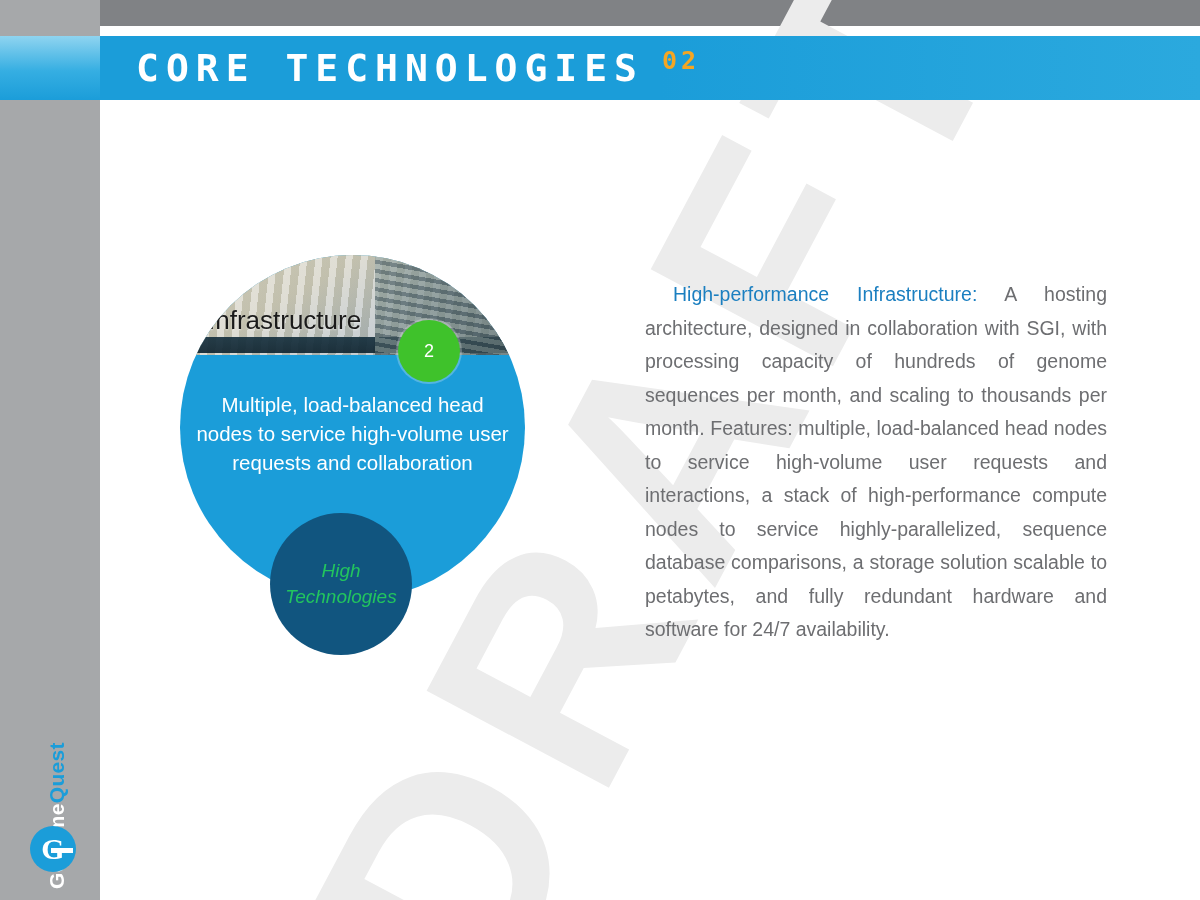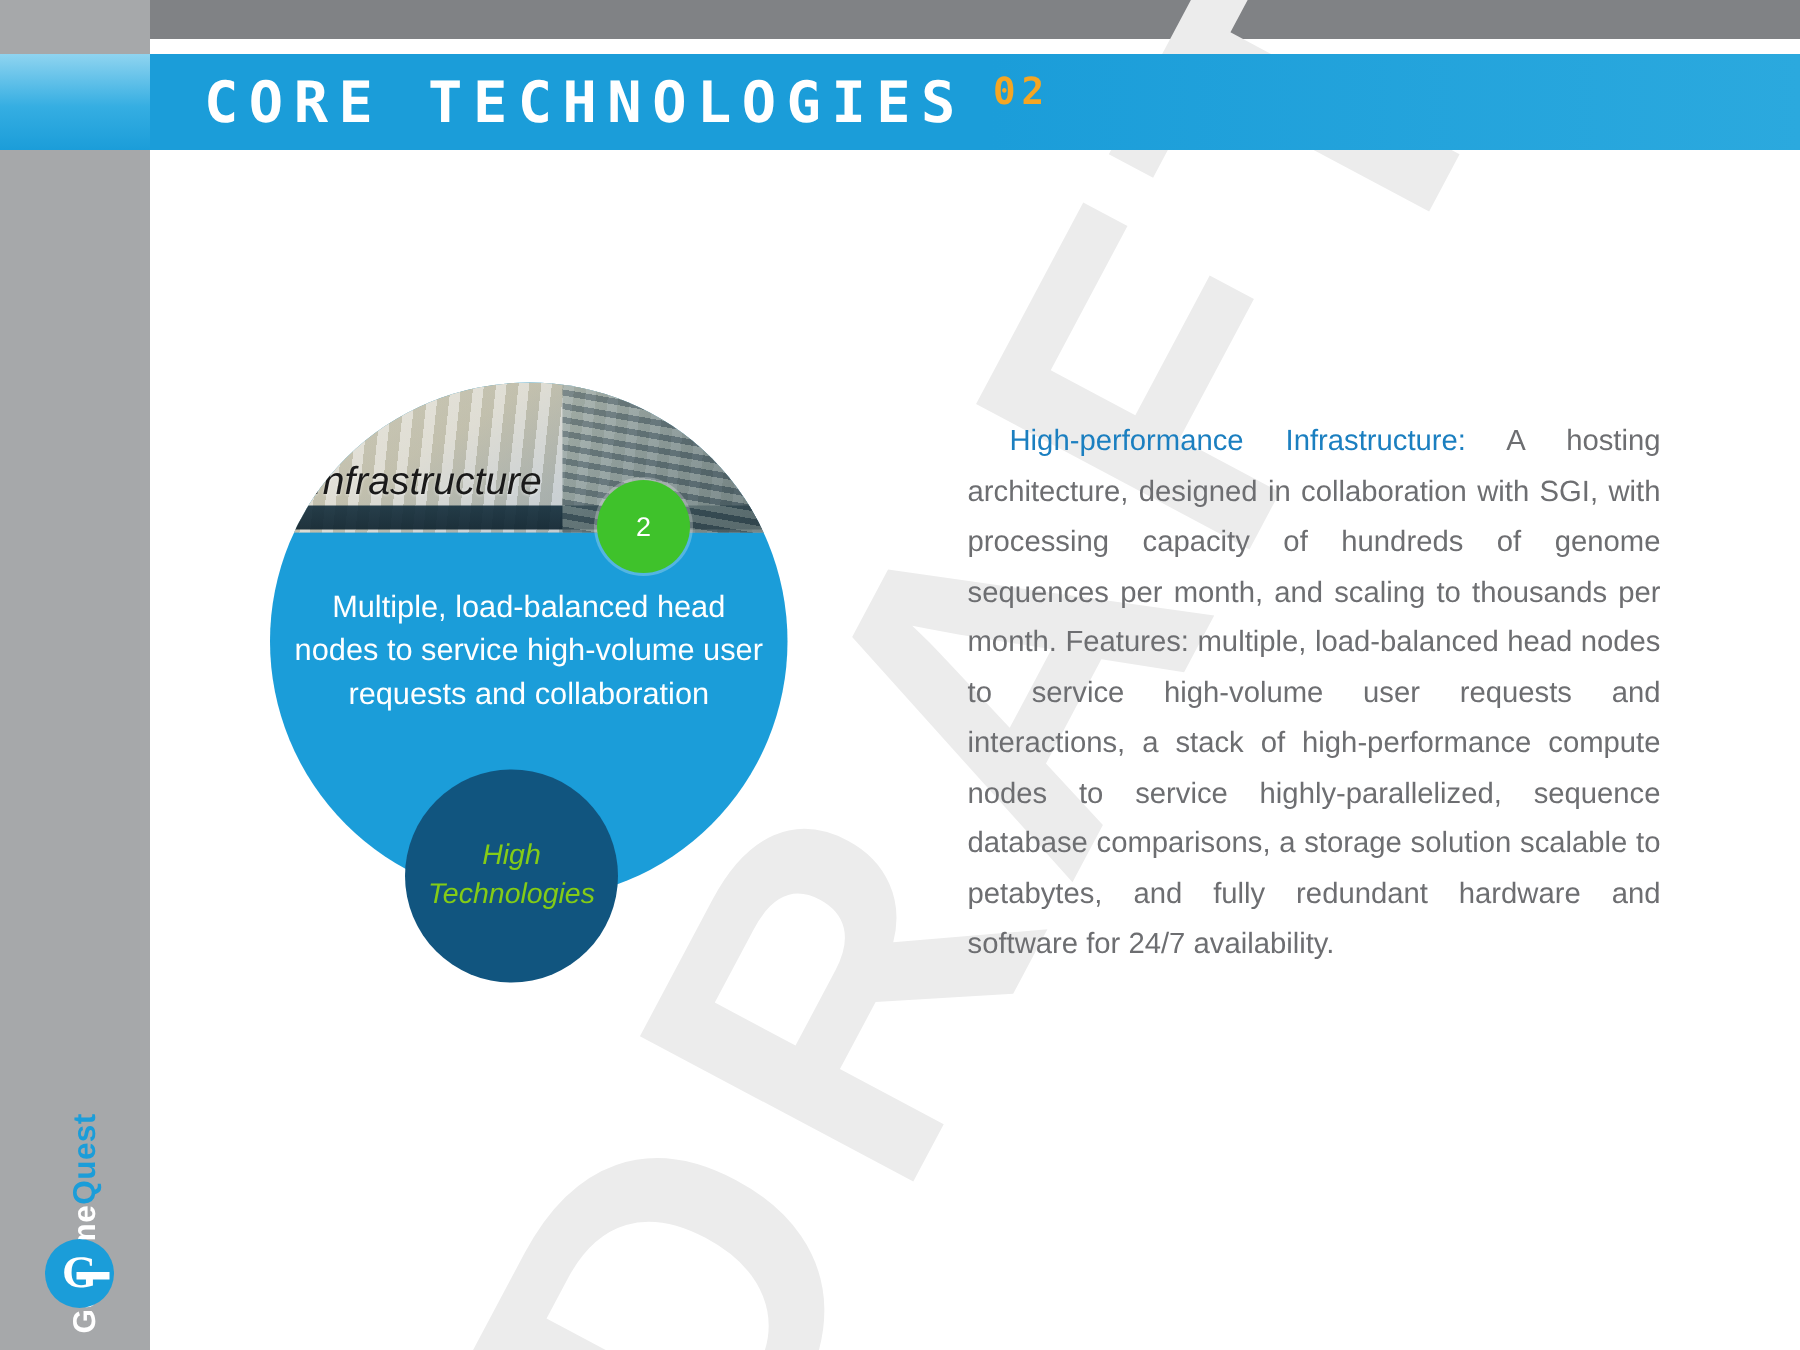--- a/index.html
+++ b/index.html
@@ -122,21 +122,20 @@
     position: absolute;
     left: 0; top: 82px;
     width: 345px; height: 16px;
     background: linear-gradient(to bottom, #17313f, #0f2430);
     opacity: 0.92;
   }
   .circle-label-infra {
     position: absolute;
     left: 28px; top: 50px;
     font-size: 26px;
-    font-style: italic;
     color: #1a1a1a;
     font-family: "Liberation Sans", sans-serif;
     text-shadow: 0 1px 2px rgba(255,255,255,0.5);
   }
   .circle-body-text {
     position: absolute;
     left: 14px; top: 135px;
     width: 317px;
     text-align: center;
     color: #ffffff;
@@ -155,21 +154,21 @@
     align-items: center;
     justify-content: center;
     box-shadow: 0 0 0 2px rgba(255,255,255,0.25);
   }
   .sub-circle {
     position: absolute;
     left: 90px; top: 258px;
     width: 142px; height: 142px;
     border-radius: 50%;
     background: #11557f;
-    color: #84cc16;
+    color: #22c55e;
     display: flex;
     flex-direction: column;
     align-items: center;
     justify-content: center;
     font-style: italic;
     font-size: 19px;
     line-height: 26px;
     text-align: center;
   }
 

